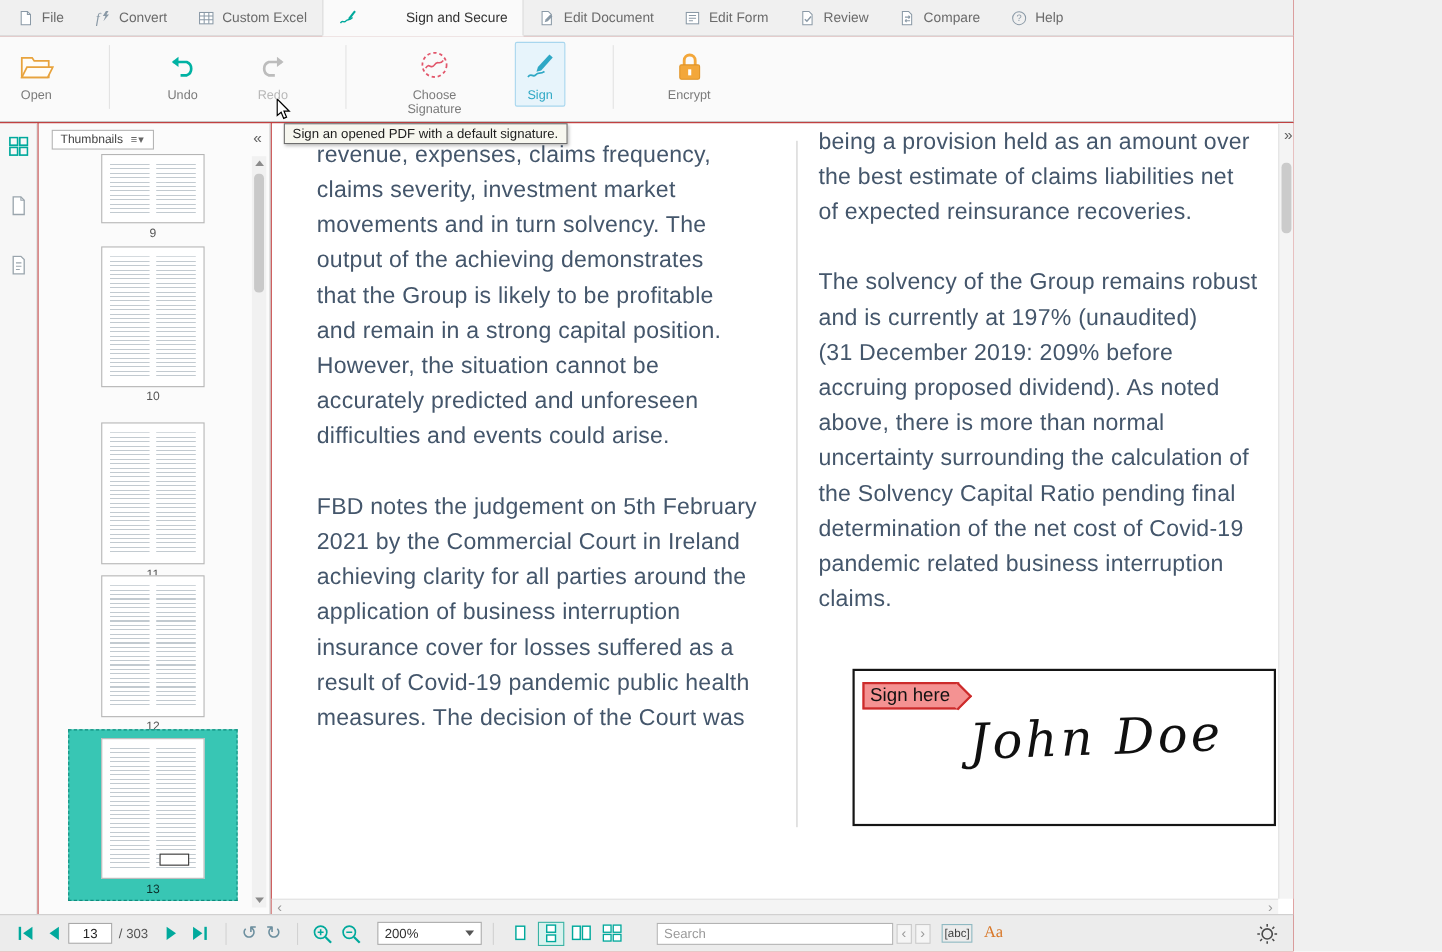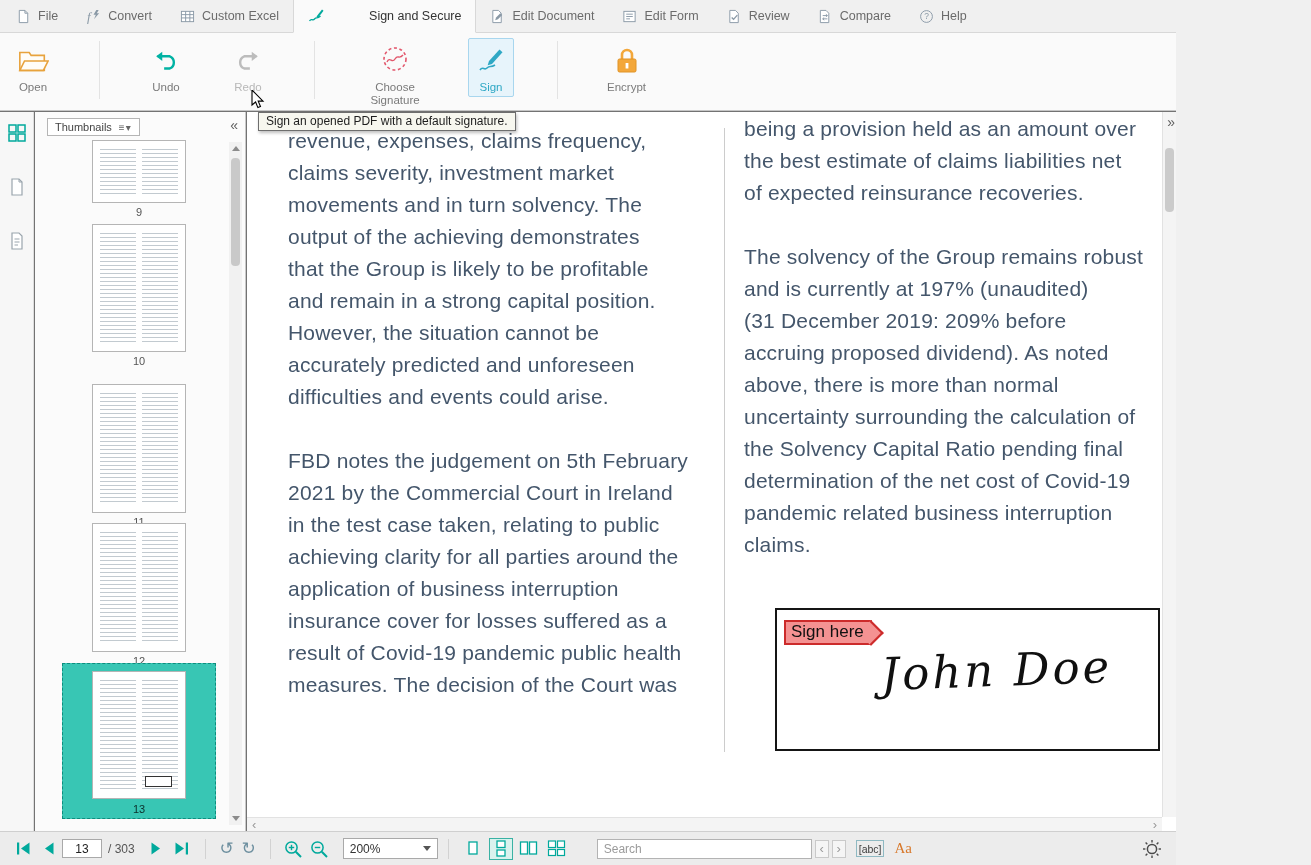--- a/index.html
+++ b/index.html
@@ -1,18 +1,18 @@
 <!DOCTYPE html>
 <html><head>
 <meta charset="utf-8">
 <style>
   *{margin:0;padding:0;box-sizing:border-box;}
   html,body{width:1311px;height:865px;overflow:hidden;}
   body{font-family:"Liberation Sans",sans-serif;background:#f0f0f0;font-size:12px;color:#444;}
-  #app{position:relative;width:1176px;height:865px;background:#737373;overflow:hidden;}
+  #app{position:relative;width:1176px;height:865px;background:#b91c1c;overflow:hidden;}
 
   
   .tabbar{position:absolute;top:0;left:0;right:0;height:33px;background:#f0f0f0;border-bottom:1px solid #d8d8d8;display:flex;align-items:stretch;padding-left:2px;z-index:5;}
   .tab{display:flex;align-items:center;gap:7px;padding:0 14px;color:#6b6b6b;font-size:12.5px;cursor:default;}
   .tab.active{background:#fafafa;border-left:1px solid #d8d8d8;border-right:1px solid #d8d8d8;margin-bottom:-1px;color:#333;border-bottom:1px solid #fafafa;gap:45px;}
   .ticon{display:flex;align-items:center;}
 
   
   .ribbon{position:absolute;top:33px;left:0;right:0;height:78px;background:#fafafa;border-bottom:1px solid #c6c6c6;display:flex;align-items:flex-start;padding:5px 8px 0 8px;z-index:4;gap:32px;}
   .rb{display:flex;flex-direction:column;align-items:center;min-width:46px;margin:0 2px;padding:4px 5px 2px;border:1px solid transparent;border-radius:2px;}
@@ -332,21 +332,20 @@
         <div class="doc-line">movements and in turn solvency. The</div>
         <div class="doc-line">output of the achieving demonstrates</div>
         <div class="doc-line">that the Group is likely to be profitable</div>
         <div class="doc-line">and remain in a strong capital position.</div>
         <div class="doc-line">However, the situation cannot be</div>
         <div class="doc-line">accurately predicted and unforeseen</div>
         <div class="doc-line">difficulties and events could arise.</div>
         <div class="doc-line"></div>
         <div class="doc-line">FBD notes the judgement on 5th February</div>
         <div class="doc-line">2021 by the Commercial Court in Ireland</div>
-        <div class="doc-line">in the test case taken, relating to public</div>
         <div class="doc-line">achieving clarity for all parties around the</div>
         <div class="doc-line">application of business interruption</div>
         <div class="doc-line">insurance cover for losses suffered as a</div>
         <div class="doc-line">result of Covid-19 pandemic public health</div>
         <div class="doc-line">measures. The decision of the Court was</div>
       </div>
 
     <div class="doccol right-col">
         <div class="doc-line">being a provision held as an amount over</div>
         <div class="doc-line">the best estimate of claims liabilities net</div>

